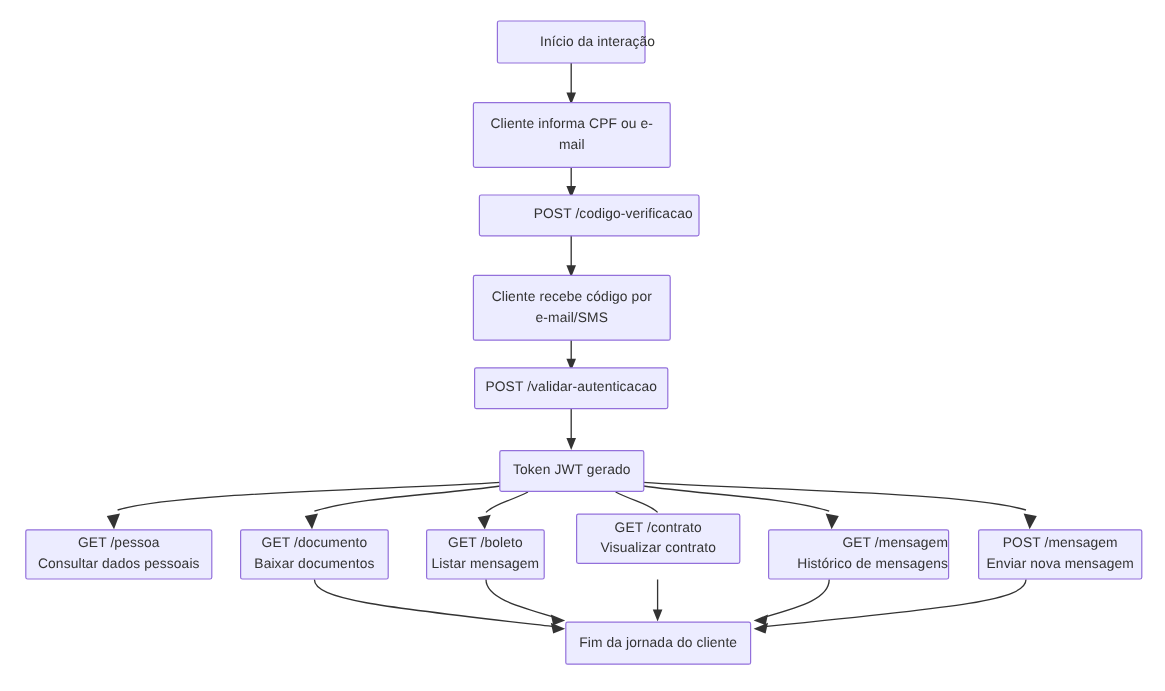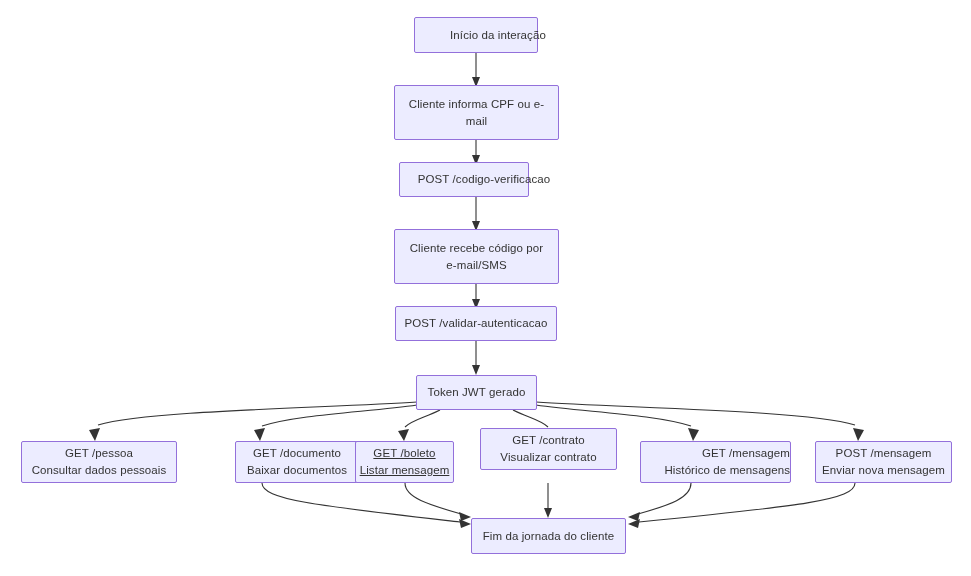--- a/index.html
+++ b/index.html
@@ -137,21 +137,21 @@
 
   <div class="node" style="left:414px; top:17px; width:124px; height:36px;padding-left:44px;">
     <span class="line">Início da interação</span>
   </div>
 
   <div class="node wrap" style="left:394px; top:85px; width:165px; height:55px;">
     <span class="line">Cliente informa CPF ou e-</span>
     <span class="line">mail</span>
   </div>
 
-  <div class="node" style="left:399px; top:162px; width:130px; height:35px;padding-left:40px;">
+  <div class="node" style="left:399px; top:162px; width:184px; height:35px;padding-left:40px;">
     <span class="line">POST /codigo-verificacao</span>
   </div>
 
   <div class="node wrap" style="left:394px; top:229px; width:165px; height:55px;">
     <span class="line">Cliente recebe código por</span>
     <span class="line">e-mail/SMS</span>
   </div>
 
   <div class="node" style="left:395px; top:306px; width:162px; height:35px;">
     <span class="line">POST /validar-autenticacao</span>
@@ -159,26 +159,26 @@
 
   <div class="node" style="left:416px; top:375px; width:121px; height:35px;">
     <span class="line">Token JWT gerado</span>
   </div>
 
   <div class="node" style="left:21px; top:441px; width:156px; height:42px;">
     <span class="line">GET /pessoa</span>
     <span class="line">Consultar dados pessoais</span>
   </div>
 
-  <div class="node" style="left:200px; top:441px; width:124px; height:42px;margin-left:35px;">
+  <div class="node" style="left:200px; top:441px; width:124px; height:42px;">
     <span class="line">GET /documento</span>
     <span class="line">Baixar documentos</span>
   </div>
 
-  <div class="node" style="left:355px; top:441px; width:99px; height:42px;text-decoration:underline;">
+  <div class="node" style="left:355px; top:441px; width:99px; height:42px;">
     <span class="line">GET /boleto</span>
     <span class="line">Listar mensagem</span>
   </div>
 
   <div class="node" style="left:480px; top:428px; width:137px; height:42px;">
     <span class="line">GET /contrato</span>
     <span class="line">Visualizar contrato</span>
   </div>
 
   <div class="node" style="left:640px; top:441px; width:151px; height:42px;align-items:flex-end;">

